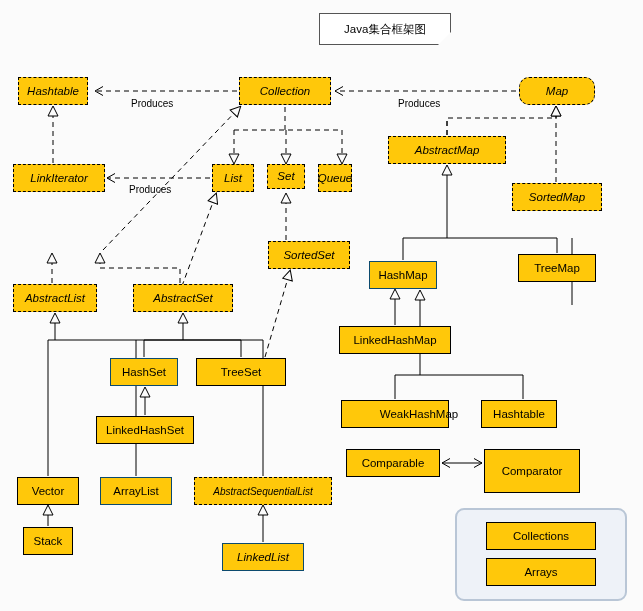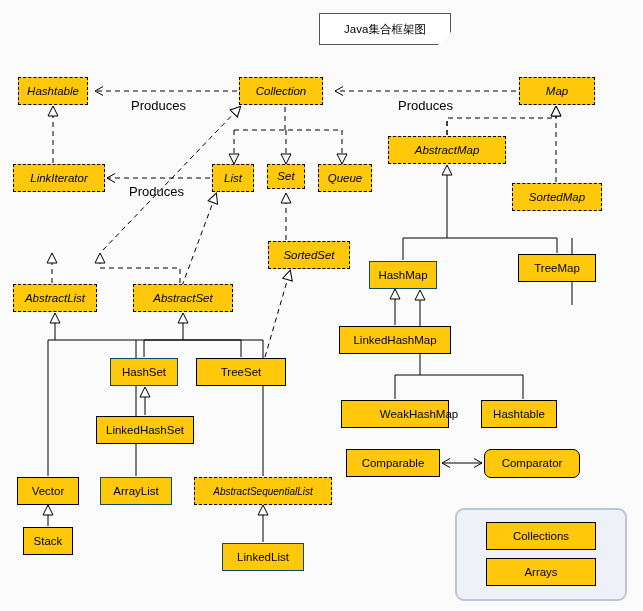--- a/index.html
+++ b/index.html
@@ -44,21 +44,21 @@
   }
   .title-note .fold{
     position:absolute;right:-1px;bottom:-1px;
     width:0;height:0;
     border-left:13px solid transparent;
     border-bottom:13px solid #fbfbfb;
   }
 
   .edge-label{
     position:absolute;
-    font-size:13px;
+    font-size:10px;
     color:#000;
     background:transparent;
     white-space:nowrap;
   }
 
   .legend-box{
     position:absolute;
     left:455px;top:508px;width:172px;height:93px;
     background:#eef2f8;
     border:2px solid #b9c6d6;
@@ -162,36 +162,36 @@
     <span class="fold"></span>
   </div>
 
   <div class="edge-label" style="left:131px;top:98px;">Produces</div>
   <div class="edge-label" style="left:398px;top:98px;">Produces</div>
   <div class="edge-label" style="left:129px;top:184px;">Produces</div>
 
   <div class="node dashed italic" style="left:18px;top:77px;width:70px;height:28px;">
       <span>Hashtable</span>
     </div>
-  <div class="node dashed italic" style="left:239px;top:77px;width:84px;height:28px;">
+  <div class="node dashed italic" style="left:239px;top:77px;width:92px;height:28px;">
       <span>Collection</span>
     </div>
-  <div class="node dashed italic" style="left:519px;top:77px;width:76px;height:28px;">
+  <div class="node dashed italic" style="left:519px;top:77px;width:76px;height:28px;border-radius:10px;">
       <span>Map</span>
     </div>
   <div class="node dashed italic" style="left:13px;top:164px;width:92px;height:28px;">
       <span>LinkIterator</span>
     </div>
   <div class="node dashed italic" style="left:212px;top:164px;width:42px;height:28px;">
       <span>List</span>
     </div>
   <div class="node dashed italic" style="left:267px;top:164px;width:38px;height:25px;">
       <span>Set</span>
     </div>
-  <div class="node dashed italic" style="left:318px;top:164px;width:54px;height:28px;">
+  <div class="node dashed italic" style="left:318px;top:164px;width:34px;height:28px;">
       <span>Queue</span>
     </div>
   <div class="node dashed italic" style="left:388px;top:136px;width:118px;height:28px;">
       <span>AbstractMap</span>
     </div>
   <div class="node dashed italic" style="left:512px;top:183px;width:90px;height:28px;">
       <span>SortedMap</span>
     </div>
   <div class="node dashed italic" style="left:268px;top:241px;width:82px;height:28px;">
       <span>SortedSet</span>
@@ -222,36 +222,36 @@
     </div>
   <div class="node solid" style="left:481px;top:400px;width:76px;height:28px;">
       <span>Hashtable</span>
     </div>
   <div class="node solid" style="left:96px;top:416px;width:98px;height:28px;">
       <span>LinkedHashSet</span>
     </div>
   <div class="node solid" style="left:346px;top:449px;width:94px;height:28px;">
       <span>Comparable</span>
     </div>
-  <div class="node solid" style="left:484px;top:449px;width:96px;height:29px;border-radius:7px;">
+  <div class="node solid" style="left:484px;top:449px;width:96px;height:44px;">
       <span>Comparator</span>
     </div>
   <div class="node solid" style="left:17px;top:477px;width:62px;height:28px;">
       <span>Vector</span>
     </div>
   <div class="node bold" style="left:100px;top:477px;width:72px;height:28px;">
       <span>ArrayList</span>
     </div>
   <div class="node dashed italic" style="left:194px;top:477px;width:138px;height:28px;font-size:10px;">
       <span>AbstractSequentialList</span>
     </div>
   <div class="node solid" style="left:23px;top:527px;width:50px;height:28px;">
       <span>Stack</span>
     </div>
-  <div class="node bold" style="left:222px;top:543px;width:82px;height:28px;">
+  <div class="node bold" style="left:222px;top:543px;width:82px;height:28px;font-style:italic;">
       <span>LinkedList</span>
     </div>
 
   <div class="legend-box"></div>
   <div class="node solid" style="left:486px;top:522px;width:110px;height:28px;">
       <span>Collections</span>
     </div>
   <div class="node solid" style="left:486px;top:558px;width:110px;height:28px;">
       <span>Arrays</span>
     </div>

